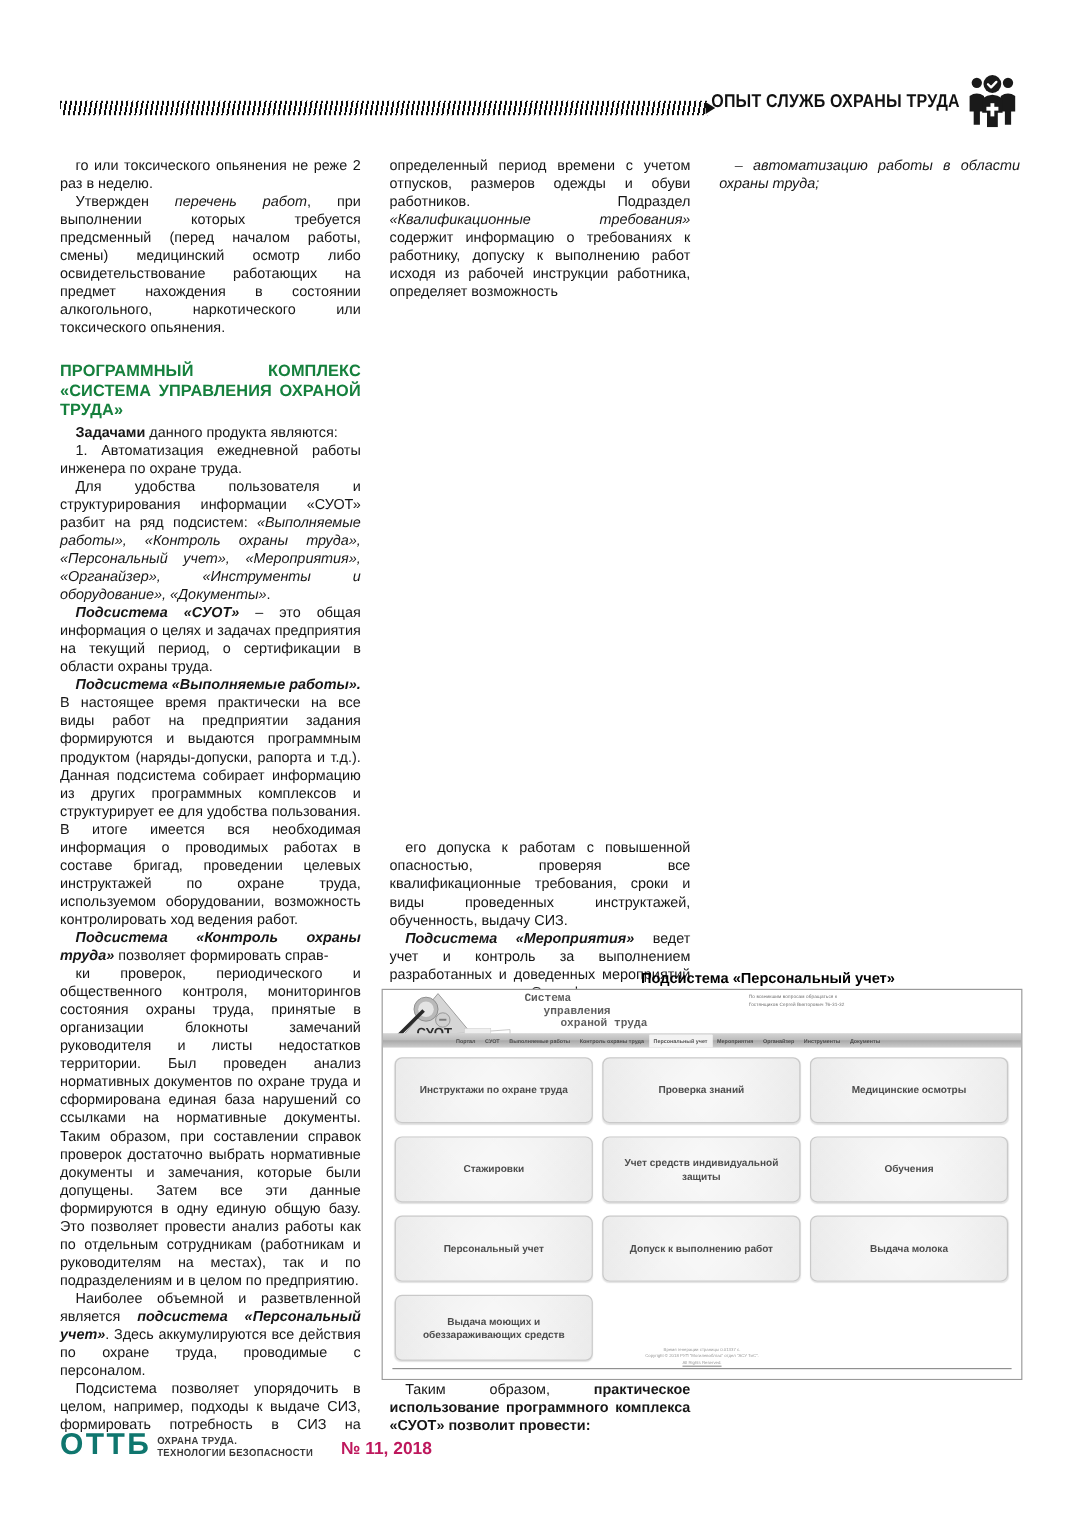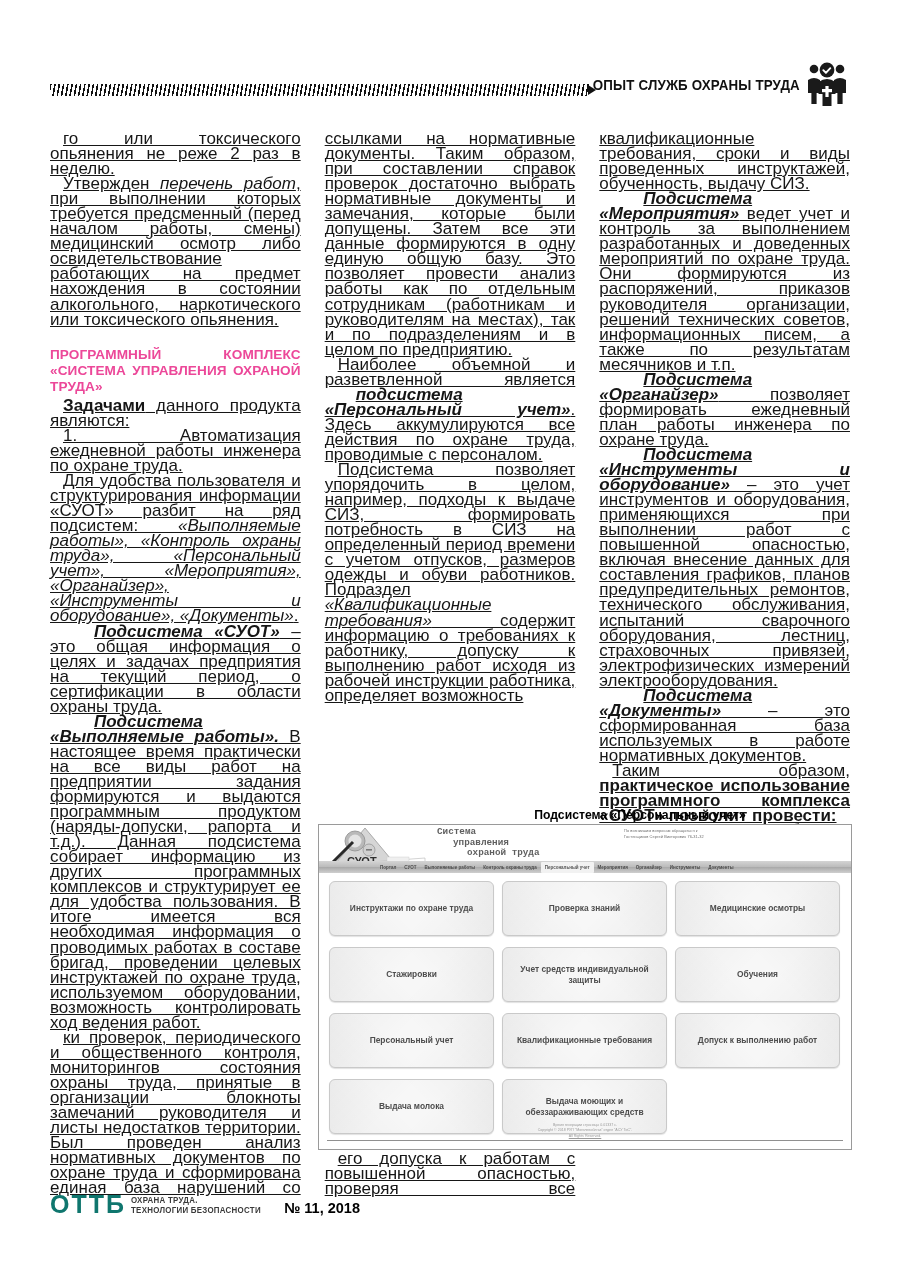--- a/index.html
+++ b/index.html
@@ -39,42 +39,41 @@
 
   
   .cols {
     position: absolute; left: 50px; top: 131px; width: 800px;
     column-count: 3; column-gap: 24px; column-fill: auto;
     height: 1065px;
   }
   .cols p {
     margin: 0;
     font-family: "Liberation Sans", sans-serif;
-    font-size: 17px;
+    font-size: 12px;
     line-height: 15.05px;
     text-align: justify;
     text-indent: 13px;
     hyphens: manual;
     color: #161616;
-    text-decoration: underline;
   }
   .cols h2 {
     margin: 17px 0 2px 0;
     font-size: 13.6px;
     line-height: 16.4px;
     font-weight: 700;
     text-align: justify;
     text-indent: 0;
     letter-spacing: 0.1px;
-    color: #ec4899;
+    color: #15803d;
   }
   .cols h2.first { margin-top: 20px; }
   i  { font-style: italic; }
   b  { font-weight: 700; }
-  .bi { font-weight: 700; font-style: italic; margin-left: 31px; }
+  .bi { font-weight: 700; font-style: italic; }
 
   
   .figure-spacer { display: block; height: 448px; }
 
   
   .fig-caption {
     position: absolute; left: 430px; top: 808px; width: 420px;
     text-align: center;
     font-size: 12.2px; font-weight: 700; color: #000;
   }
@@ -170,21 +169,21 @@
   .ottb-sub {
     margin-left: 5px; margin-bottom: 1px;
     font-family: "Liberation Sans Narrow","Liberation Sans", sans-serif;
     font-weight: 700; font-size: 8.6px; color: #3a3a3a; line-height: 10px;
     transform: scaleX(0.92); transform-origin: left bottom;
   }
   .ottb-sub span { display: block; letter-spacing: 0.3px; }
   .issue {
     margin-left: 12px; margin-bottom: 0px;
     font-family: "Liberation Sans","Liberation Sans", sans-serif;
-    font-weight: 700; font-size: 14.5px; color: #000000; line-height: 16px;
+    font-weight: 700; font-size: 14.5px; color: #be185d; line-height: 16px;
   }
 </style>
 </head>
 <body>
 
 <div class="page-header">
   <div class="zigzag"></div>
   <div class="header-title">ОПЫТ СЛУЖБ ОХРАНЫ ТРУДА</div>
   <div class="header-logo">
     <svg viewBox="0 0 42 44" width="42" height="44">
@@ -204,20 +203,21 @@
 <div class="cols">
 
   <p><span>го или токсического опьянения не реже 2 раз в неделю.</span></p>
   <p><span>Утвержден </span><i>перечень работ</i><span>, при выполнении которых требуется предсменный (перед началом работы, смены) медицинский осмотр либо освидетельствование работающих на предмет нахождения в состоянии алкогольного, наркотического или токсического опьянения.</span></p>
   <h2 class="first">ПРОГРАММНЫЙ КОМПЛЕКС «СИСТЕМА УПРАВЛЕНИЯ ОХРАНОЙ ТРУДА»</h2>
   <p><b>Задачами</b><span> данного продукта являются:</span></p>
   <p><span>1. Автоматизация ежедневной работы инженера по охране труда.</span></p>
   <p><span>Для удобства пользователя и структурирования информации «СУОТ» разбит на ряд подсистем: </span><i>«Выполняемые работы», «Контроль охраны труда», «Персональный учет», «Мероприятия», «Органайзер», «Инструменты и оборудование», «Документы»</i><span>.</span></p>
   <p><span class="bi">Подсистема «СУОТ»</span><span> – это общая информация о целях и задачах предприятия на текущий период, о сертификации в области охраны труда.</span></p>
   <p><span class="bi">Подсистема «Выполняемые работы».</span><span> В настоящее время практически на все виды работ на предприятии задания формируются и выдаются программным продуктом (наряды-допуски, рапорта и т.д.). Данная подсистема собирает информацию из других программных комплексов и структурирует ее для удобства пользования. В итоге имеется вся необходимая информация о проводимых работах в составе бригад, проведении целевых инструктажей по охране труда, используемом оборудовании, возможность контролировать ход ведения работ.</span></p>
+  <p><span class="bi">Подсистема «Контроль охраны труда»</span><span> позволяет формировать справ-</span></p>
 
   <p><span>ки проверок, периодического и общественного контроля, мониторингов состояния охраны труда, принятые в организации блокноты замечаний руководителя и листы недостатков территории. Был проведен анализ нормативных документов по охране труда и сформирована единая база нарушений со ссылками на нормативные документы. Таким образом, при составлении справок проверок достаточно выбрать нормативные документы и замечания, которые были допущены. Затем все эти данные формируются в одну единую общую базу. Это позволяет провести анализ работы как по отдельным сотрудникам (работникам и руководителям на местах), так и по подразделениям и в целом по предприятию.</span></p>
   <p><span>Наиболее объемной и разветвленной является </span><span class="bi">подсистема «Персональный учет»</span><span>. Здесь аккумулируются все действия по охране труда, проводимые с персоналом.</span></p>
   <p><span>Подсистема позволяет упорядочить в целом, например, подходы к выдаче СИЗ, формировать потребность в СИЗ на определенный период времени с учетом отпусков, размеров одежды и обуви работников. Подраздел </span><i>«Квалификационные требования»</i><span> содержит информацию о требованиях к работнику, допуску к выполнению работ исходя из рабочей инструкции работника, определяет возможность</span></p>
   <span class="figure-spacer"></span>
 
   <p><span>его допуска к работам с повышенной опасностью, проверяя все квалификационные требования, сроки и виды проведенных инструктажей, обученность, выдачу СИЗ.</span></p>
   <p><span class="bi">Подсистема «Мероприятия»</span><span> ведет учет и контроль за выполнением разработанных и доведенных мероприятий по охране труда. Они формируются из распоряжений, приказов руководителя организации, решений технических советов, информационных писем, а также по результатам месячников и т.п.</span></p>
   <p><span class="bi">Подсистема «Органайзер»</span><span> позволяет формировать ежедневный план работы инженера по охране труда.</span></p>
   <p><span class="bi">Подсистема «Инструменты и оборудование»</span><span> – это учет инструментов и оборудования, применяющихся при выполнении работ с повышенной опасностью, включая внесение данных для составления графиков, планов предупредительных ремонтов, технического обслуживания, испытаний сварочного оборудования, лестниц, страховочных привязей, электрофизических измерений электрооборудования.</span></p>
@@ -271,21 +271,20 @@
     </nav>
 
     <div class="tiles">
       <div class="tile">Инструктажи по охране труда</div>
       <div class="tile">Проверка знаний</div>
       <div class="tile">Медицинские осмотры</div>
       <div class="tile">Стажировки</div>
       <div class="tile">Учет средств индивидуальной защиты</div>
       <div class="tile">Обучения</div>
       <div class="tile">Персональный учет</div>
-      <div class="tile">Квалификационные требования</div>
       <div class="tile">Допуск к выполнению работ</div>
       <div class="tile">Выдача молока</div>
       <div class="tile">Выдача моющих и обеззараживающих средств</div>
       <div class="tile empty"></div>
     </div>
 
     <div class="app-foot">
       <span>Время генерации страницы 0.01337 с.</span>
       <span>Copyright © 2018 РУП "Могилевоблгаз" отдел "АСУ ТиС".</span>
       <span class="rights">All Rights Reserved.</span>

